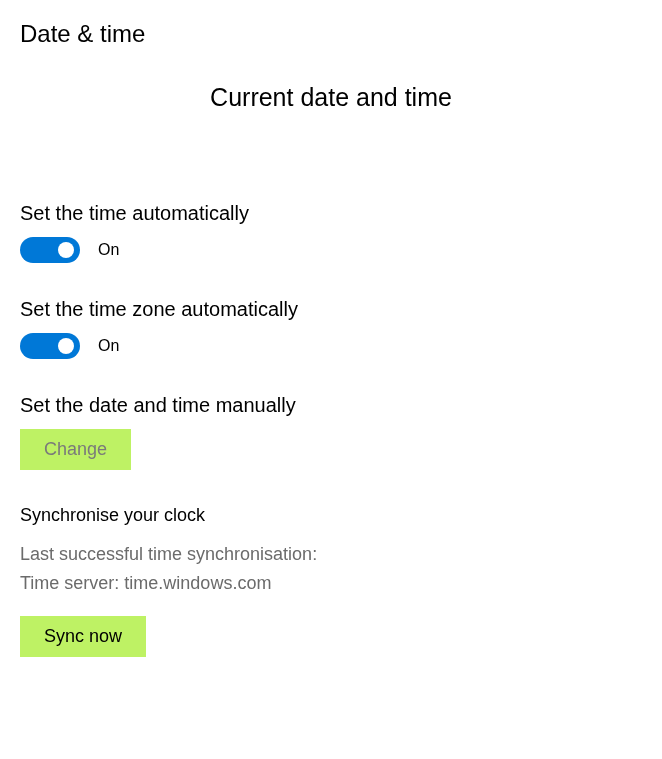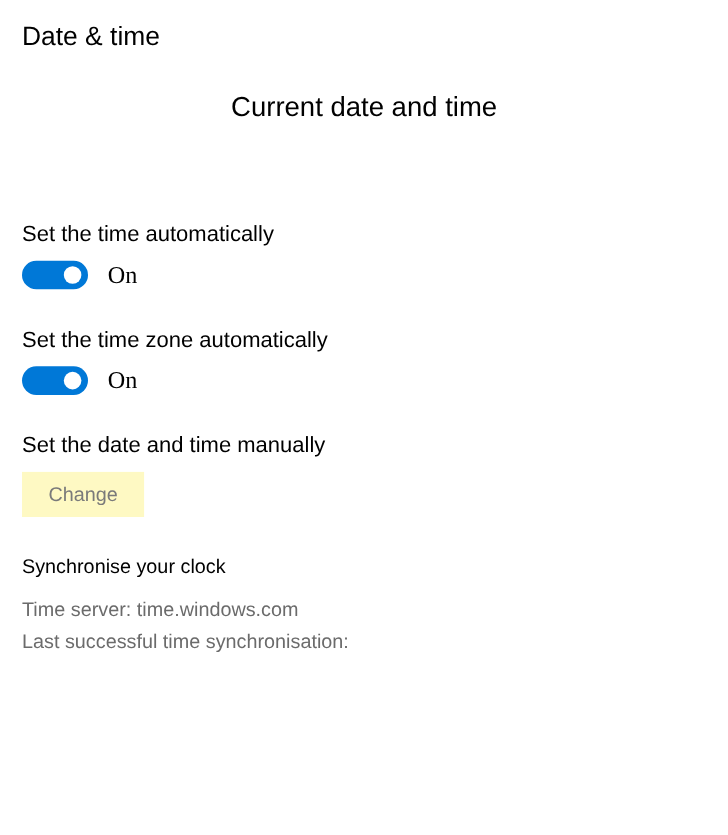--- a/index.html
+++ b/index.html
@@ -57,26 +57,25 @@
       height: 16px;
       border-radius: 50%;
       background: #ffffff;
       position: absolute;
       top: 5px;
     }
     .toggle.on .toggle-knob {
       right: 6px;
     }
     .toggle-state {
-      font-size: 22px;
+      font-size: 16px;
       color: #000000;
-      font-family: Liberation Serif, serif;
     }
     .btn {
-      background: #fef9c3;
+      background: #bef264;
       border: none;
       font-family: inherit;
       font-size: 18px;
       padding: 10px 24px;
       cursor: pointer;
       color: #000000;
     }
     .btn.disabled {
       color: #7a7a7a;
       cursor: default;
@@ -125,16 +124,17 @@
 </div>
 
 <div class="setting-block">
   <div class="setting-label">Set the date and time manually</div>
   <button class="btn disabled">Change</button>
 </div>
 
 <div class="sync-section">
   <div class="sync-heading">Synchronise your clock</div>
   <div class="sync-info">
+    <div>Last successful time synchronisation:</div>
     <div>Time server: time.windows.com</div>
-    <div>Last successful time synchronisation:</div>
   </div>
+  <button class="btn">Sync now</button>
 </div>
 
 </body></html>

